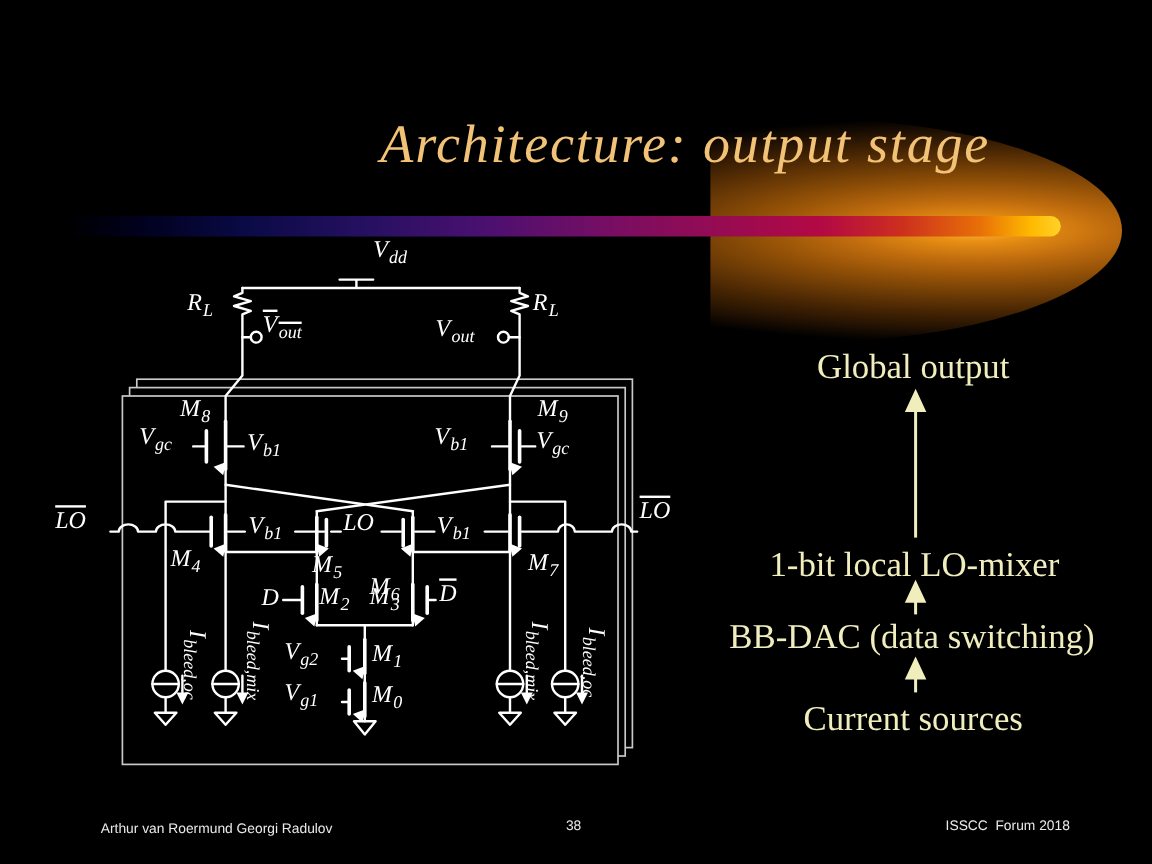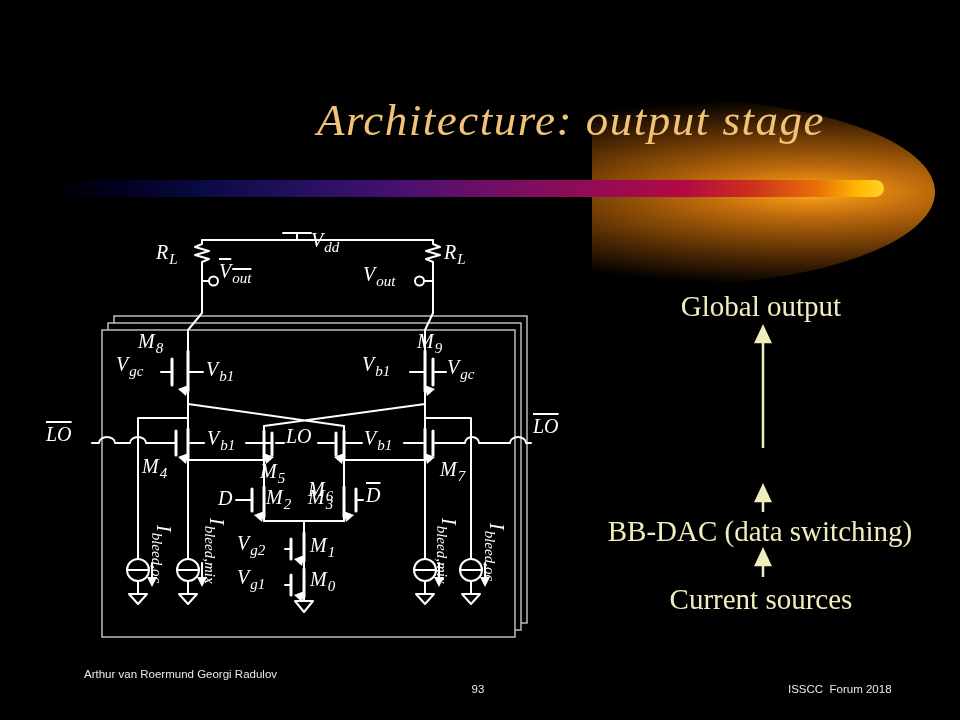--- a/index.html
+++ b/index.html
@@ -181,30 +181,30 @@
     <g stroke="#f1eebe" stroke-width="2.5" fill="#f1eebe">
       <path d="M763,341 V448" fill="none"></path>
       <polygon points="763,327 756,342 770,342"></polygon>
       <path d="M763,500 V512" fill="none"></path>
       <polygon points="763,486 756,501 770,501"></polygon>
       <path d="M763,564 V577" fill="none"></path>
       <polygon points="763,550 756,565 770,565"></polygon>
     </g>
   </svg>
 
-  <span class="cl" style="left:311px;top:230px"><span>V</span><sub>dd</sub></span>
+  <span class="cl" style="left:311px;top:198px"><span>V</span><sub>dd</sub></span>
   <span class="cl" style="left:156px;top:242px"><span>R</span><sub>L</sub></span>
   <span class="cl" style="left:444px;top:242px"><span>R</span><sub>L</sub></span>
   <span class="cl ov" style="left:219px;top:261px"><span>V</span><sub>out</sub></span>
   <span class="cl" style="left:363px;top:264px"><span>V</span><sub>out</sub></span>
 
-  <span class="cl" style="left:138px;top:331px"><span>M</span><sub>8</sub></span>
+  <span class="cl" style="left:150px;top:331px"><span>M</span><sub>8</sub></span>
   <span class="cl" style="left:116px;top:354px"><span>V</span><sub>gc</sub></span>
   <span class="cl" style="left:206px;top:359px"><span>V</span><sub>b1</sub></span>
-  <span class="cl" style="left:417px;top:331px"><span>M</span><sub>9</sub></span>
+  <span class="cl" style="left:448px;top:331px"><span>M</span><sub>9</sub></span>
   <span class="cl" style="left:362px;top:354px"><span>V</span><sub>b1</sub></span>
   <span class="cl" style="left:447px;top:357px"><span>V</span><sub>gc</sub></span>
 
   <span class="cl ov" style="left:46px;top:424px"><span>LO</span></span>
   <span class="cl" style="left:142px;top:456px"><span>M</span><sub>4</sub></span>
   <span class="cl" style="left:207px;top:428px"><span>V</span><sub>b1</sub></span>
   <span class="cl" style="left:286px;top:426px"><span>LO</span></span>
   <span class="cl" style="left:260px;top:461px"><span>M</span><sub>5</sub></span>
   <span class="cl" style="left:308px;top:479px"><span>M</span><sub>6</sub></span>
   <span class="cl" style="left:364px;top:428px"><span>V</span><sub>b1</sub></span>
@@ -220,20 +220,21 @@
   <span class="cl" style="left:310px;top:535px"><span>M</span><sub>1</sub></span>
   <span class="cl" style="left:237px;top:567px"><span>V</span><sub>g1</sub></span>
   <span class="cl" style="left:310px;top:569px"><span>M</span><sub>0</sub></span>
 
   <span class="cl rot" style="left:174px;top:525px"><span>I</span><sub>bleed,oc</sub></span>
   <span class="cl rot" style="left:227px;top:518px"><span>I</span><sub>bleed,mix</sub></span>
   <span class="cl rot" style="left:459px;top:518px"><span>I</span><sub>bleed,mix</sub></span>
   <span class="cl rot" style="left:507px;top:523px"><span>I</span><sub>bleed,oc</sub></span>
 
   <span class="fl" style="left:761px;top:290px">Global output</span>
+  <span class="fl" style="left:762px;top:455px">1-bit local LO-mixer</span>
   <span class="fl" style="left:760px;top:515px">BB-DAC (data switching)</span>
   <span class="fl" style="left:761px;top:583px">Current sources</span>
 
-  <span class="ft" style="left:84px;top:668px">Arthur van Roermund Georgi Radulov</span>
-  <span class="ft" style="left:478px;top:683px;transform:translateX(-50%)">93</span>
+  <span class="ft" style="left:84px;top:685px">Arthur van Roermund Georgi Radulov</span>
+  <span class="ft" style="left:478px;top:683px;transform:translateX(-50%)">38</span>
   <span class="ft" style="left:788px;top:683px">ISSCC  Forum 2018</span>
 
 </div>
 
 </body></html>

